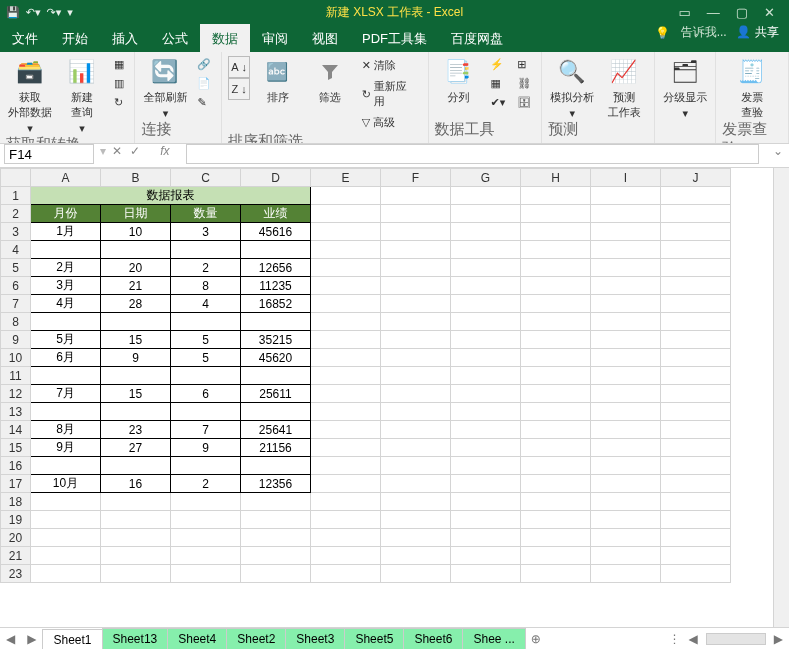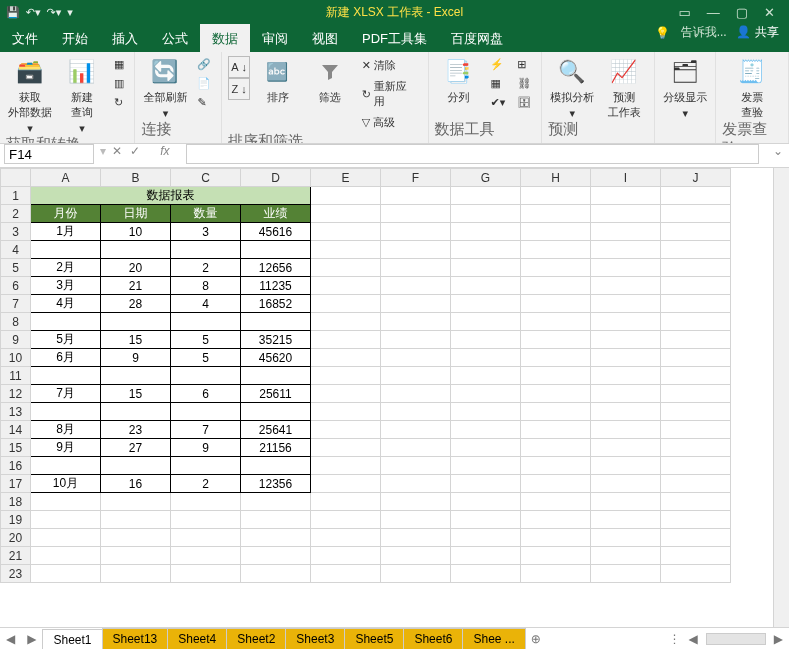--- a/index.html
+++ b/index.html
@@ -34,21 +34,21 @@
 th,td{border:1px solid #d4d4d4;height:18px;font-size:12px;text-align:center;background:#fff}
 th.corner{width:30px;background:#f0f0f0}
 th.colh{background:#f0f0f0;font-weight:normal;color:#333;width:70px}
 th.rowh{background:#f0f0f0;font-weight:normal;color:#333;width:30px}
 .hdr-title{background:#c5e0b4!important;font-weight:normal}
 .hdr-col{background:#548235!important;color:#fff}
 .data-cell{border:1px solid #000!important}
 .vscroll{position:absolute;right:0;top:0;bottom:0;width:16px;background:#f0f0f0;border-left:1px solid #d4d4d4}
 .tabs-bar{height:22px;background:#fff;border-top:1px solid #d4d4d4;display:flex;align-items:center;font-size:12px}
 .tabs-bar .nav{padding:0 6px;color:#777;cursor:pointer}
-.sheet-tab{padding:3px 10px;border:1px solid #ccc;border-bottom:none;background:#eab308;cursor:pointer;margin-right:-1px;font-size:12px}
+.sheet-tab{padding:3px 10px;border:1px solid #ccc;border-bottom:none;background:#86efac;cursor:pointer;margin-right:-1px;font-size:12px}
 .sheet-tab.active{background:#fff;border-bottom:1px solid #fff;position:relative;top:1px}
 .tabs-bar .right{margin-left:auto;display:flex;align-items:center;gap:8px;padding-right:6px;color:#777}
 svg{display:block}
 </style>
 </head>
 <body>
 
 <div class="titlebar">
   <div class="qat">
     <span>💾</span>

